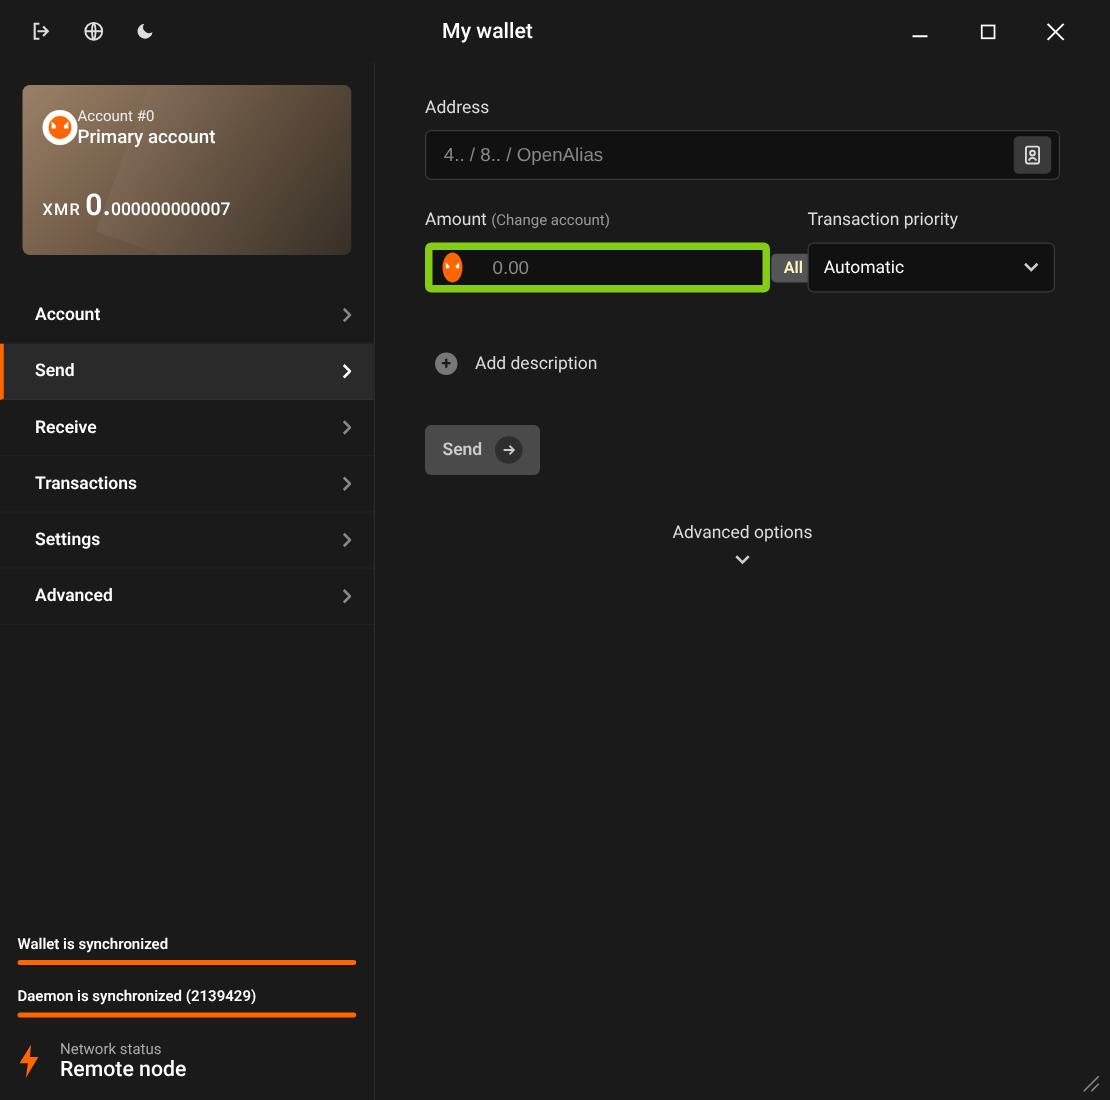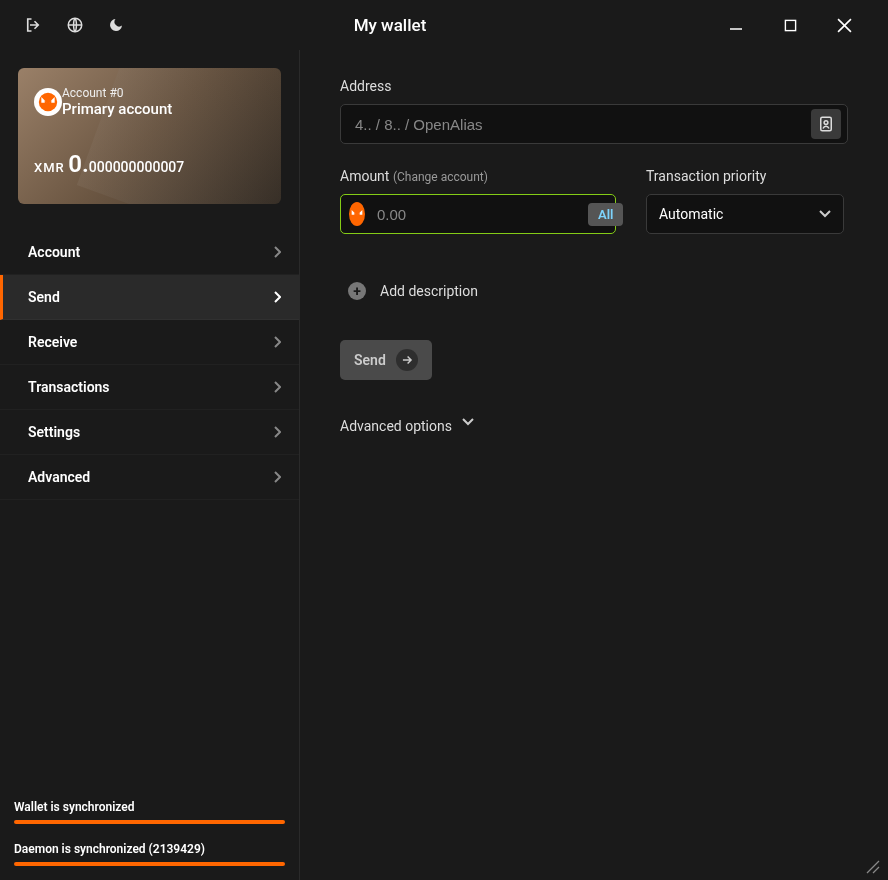--- a/index.html
+++ b/index.html
@@ -96,45 +96,45 @@
   outline: none;
 }
 .input-wrap input::placeholder { color: #888; }
 .addr-btn { width: 30px; height: 30px; border-radius: 4px; background: #3a3a3a; display:flex; align-items:center; justify-content:center; cursor:pointer; }
 .row2 { display: flex; gap: 30px; margin-top: 24px; }
 .col-amt { width: 276px; }
 .col-prio { flex: 1; max-width: 198px; }
 .amt-wrap {
   display: flex; align-items: center;
   background: #111;
-  border: 1px solid #84cc16;
+  border: 6px solid #84cc16;
   border-radius: 5px;
   height: 40px;
   padding: 0 6px 0 8px;
-  gap: 12px;
+  gap: 24px;
 }
 .amt-wrap .mini-logo { width: 24px; height: 24px; border-radius: 50%; background: #ff6600; display:flex; align-items:center; justify-content:center; color:#fff; font-size:14px; font-weight:700; }
 .amt-wrap input { flex:1; background:transparent; border:none; color:#fff; font-size:15px; outline:none; }
 .amt-wrap input::placeholder { color:#888; }
-.all-btn { background:#555; color:#7dd3fc; font-weight:600; padding:4px 10px; border-radius:4px; cursor:pointer; font-size:13px;}
+.all-btn { background:#555; color:#fef9c3; font-weight:600; padding:4px 10px; border-radius:4px; cursor:pointer; font-size:13px;}
 .select-wrap {
   display: flex; align-items: center; justify-content: space-between;
   background: #111;
   border: 1px solid #3a3a3a;
   border-radius: 5px;
   height: 40px;
   padding: 0 12px;
   cursor: pointer;
   color:#fff;
 }
 .add-desc { display:flex; align-items:center; gap:14px; margin-top: 48px; color:#ddd; cursor:pointer; padding-left:8px;}
 .plus-circ { width:18px; height:18px; border-radius:50%; background:#777; color:#1a1a1a; display:flex; align-items:center; justify-content:center; font-weight:700; font-size:14px;}
 .send-btn { margin-top: 40px; display:inline-flex; align-items:center; gap:10px; background:#4a4a4a; color:#ccc; font-weight:600; padding: 9px 14px; border-radius:5px; cursor:pointer; }
 .send-btn .arr { width:22px; height:22px; border-radius:50%; background:#2e2e2e; display:flex; align-items:center; justify-content:center;}
-.adv-opt { margin-top: 38px; display:flex; gap:10px; color:#ddd; cursor:pointer; }
+.adv-opt { margin-top: 38px; display:flex; align-items:center; gap:10px; color:#ddd; cursor:pointer;flex-direction:column; }
 .resize { position:absolute; right:8px; bottom:6px; color:#888; }
 svg { display:block; }
 </style>
 </head>
 <body>
 
 <div class="titlebar">
   <div class="tb-left">
     <div class="ic">
       <svg width="18" height="18" viewBox="0 0 24 24" fill="none" stroke="currentColor" stroke-width="2.2">
@@ -245,20 +245,31 @@
             </svg>
           </span>
       </div>
     </div>
 
     <div class="sidebar-bottom">
       <div class="sync-lbl">Wallet is synchronized</div>
       <div class="sync-bar"></div>
       <div class="sync-lbl" style="margin-top:18px">Daemon is synchronized (2139429)</div>
       <div class="sync-bar"></div>
+      <div class="netstat">
+        <div class="bolt">
+          <svg width="20" height="28" viewBox="0 0 24 32" fill="currentColor">
+              <path d="M13 0L2 18h8l-2 14 12-20h-8z"></path>
+            </svg>
+        </div>
+        <div>
+          <div class="t1">Network status</div>
+          <div class="t2">Remote node</div>
+        </div>
+      </div>
     </div>
   </div>
 
   <div class="content">
     <div class="field-lbl">Address</div>
     <div class="input-wrap">
       <input type="text" placeholder="4.. / 8.. / OpenAlias" style="">
       <div class="addr-btn">
         <svg width="18" height="18" viewBox="0 0 24 24" fill="none" stroke="#ddd" stroke-width="2">
             <rect x="5" y="3" width="14" height="18" rx="2"></rect>

